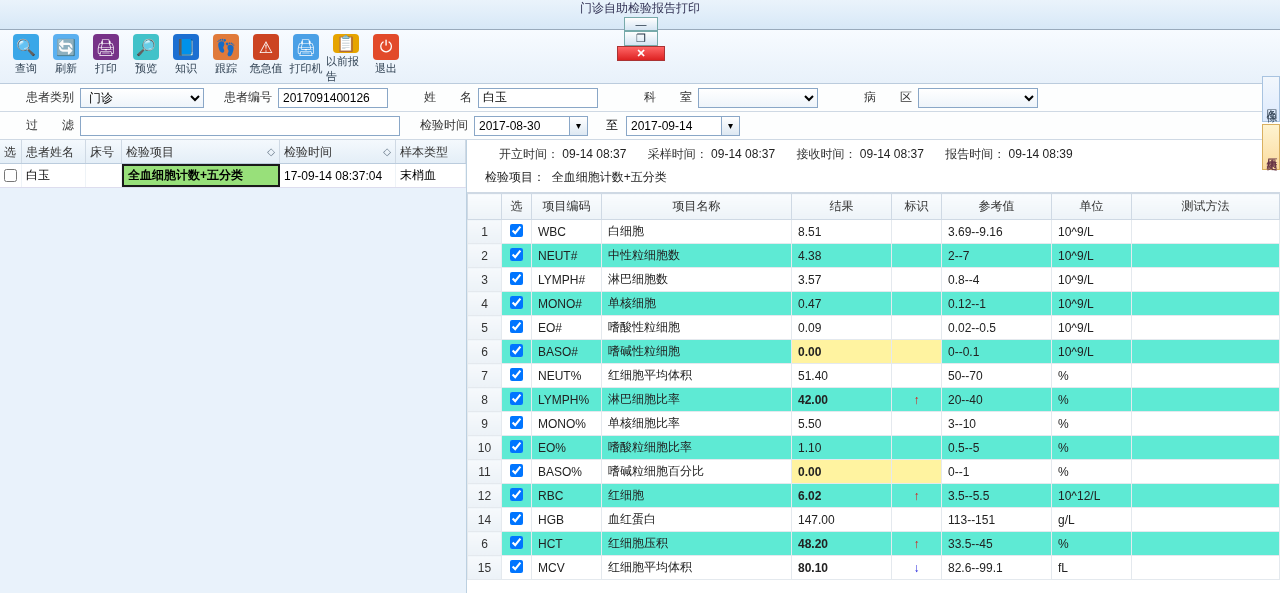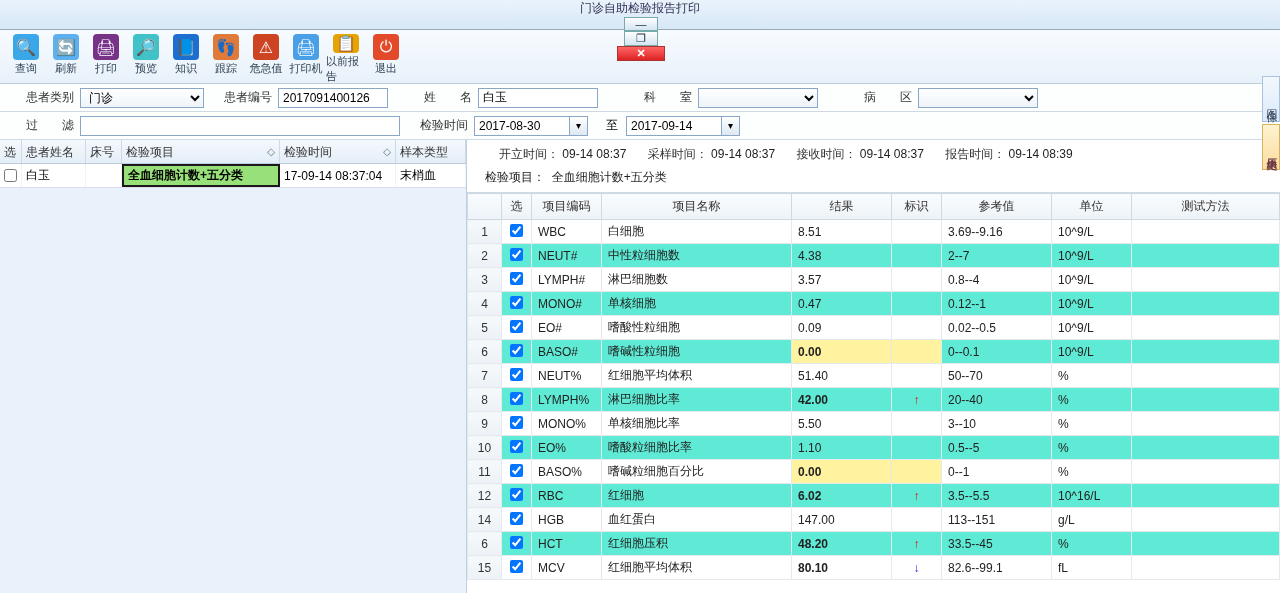--- a/index.html
+++ b/index.html
@@ -338,21 +338,21 @@
               <td></td>
             </tr>
             <tr class="alt">
               <td class="rownum">12</td>
               <td class="chk"><input type="checkbox" checked="" style=""></td>
               <td>RBC</td>
               <td>红细胞</td>
               <td class="val-red">6.02</td>
               <td class="flag-cell"><span class="flag-up">↑</span></td>
               <td>3.5--5.5</td>
-              <td>10^16/L</td>
+              <td>10^12/L</td>
               <td></td>
             </tr>
             <tr>
               <td class="rownum">14</td>
               <td class="chk"><input type="checkbox" checked="" style=""></td>
               <td>HGB</td>
               <td>血红蛋白</td>
               <td class="">147.00</td>
               <td class="flag-cell"></td>
               <td>113--151</td>

